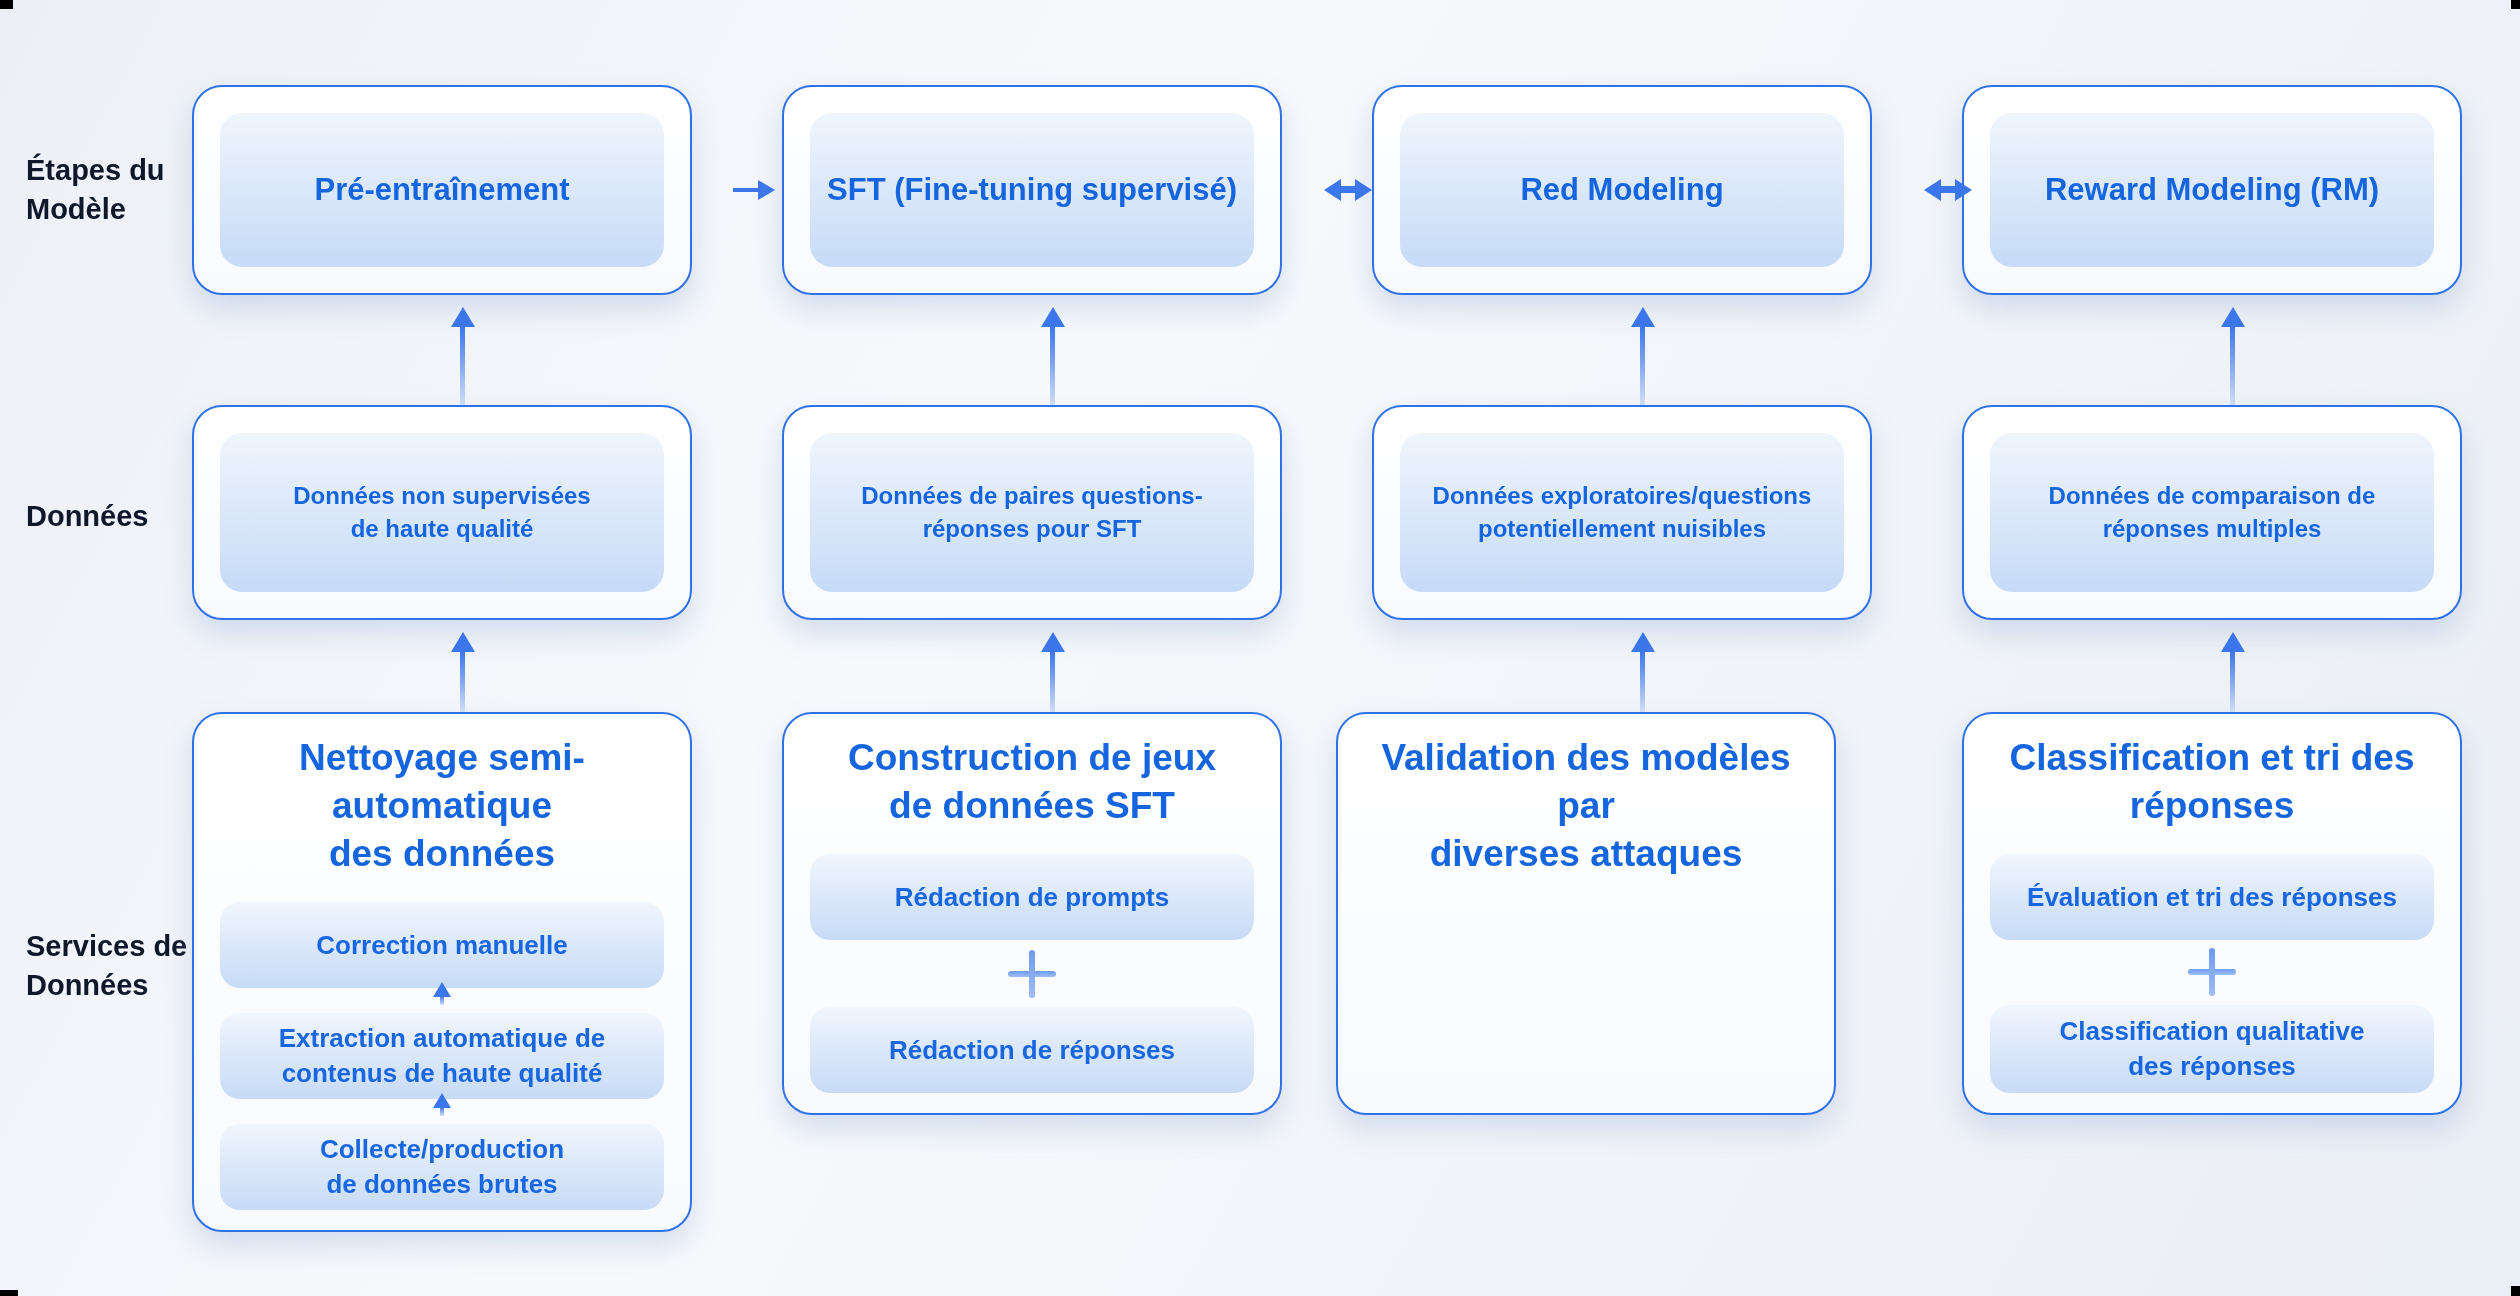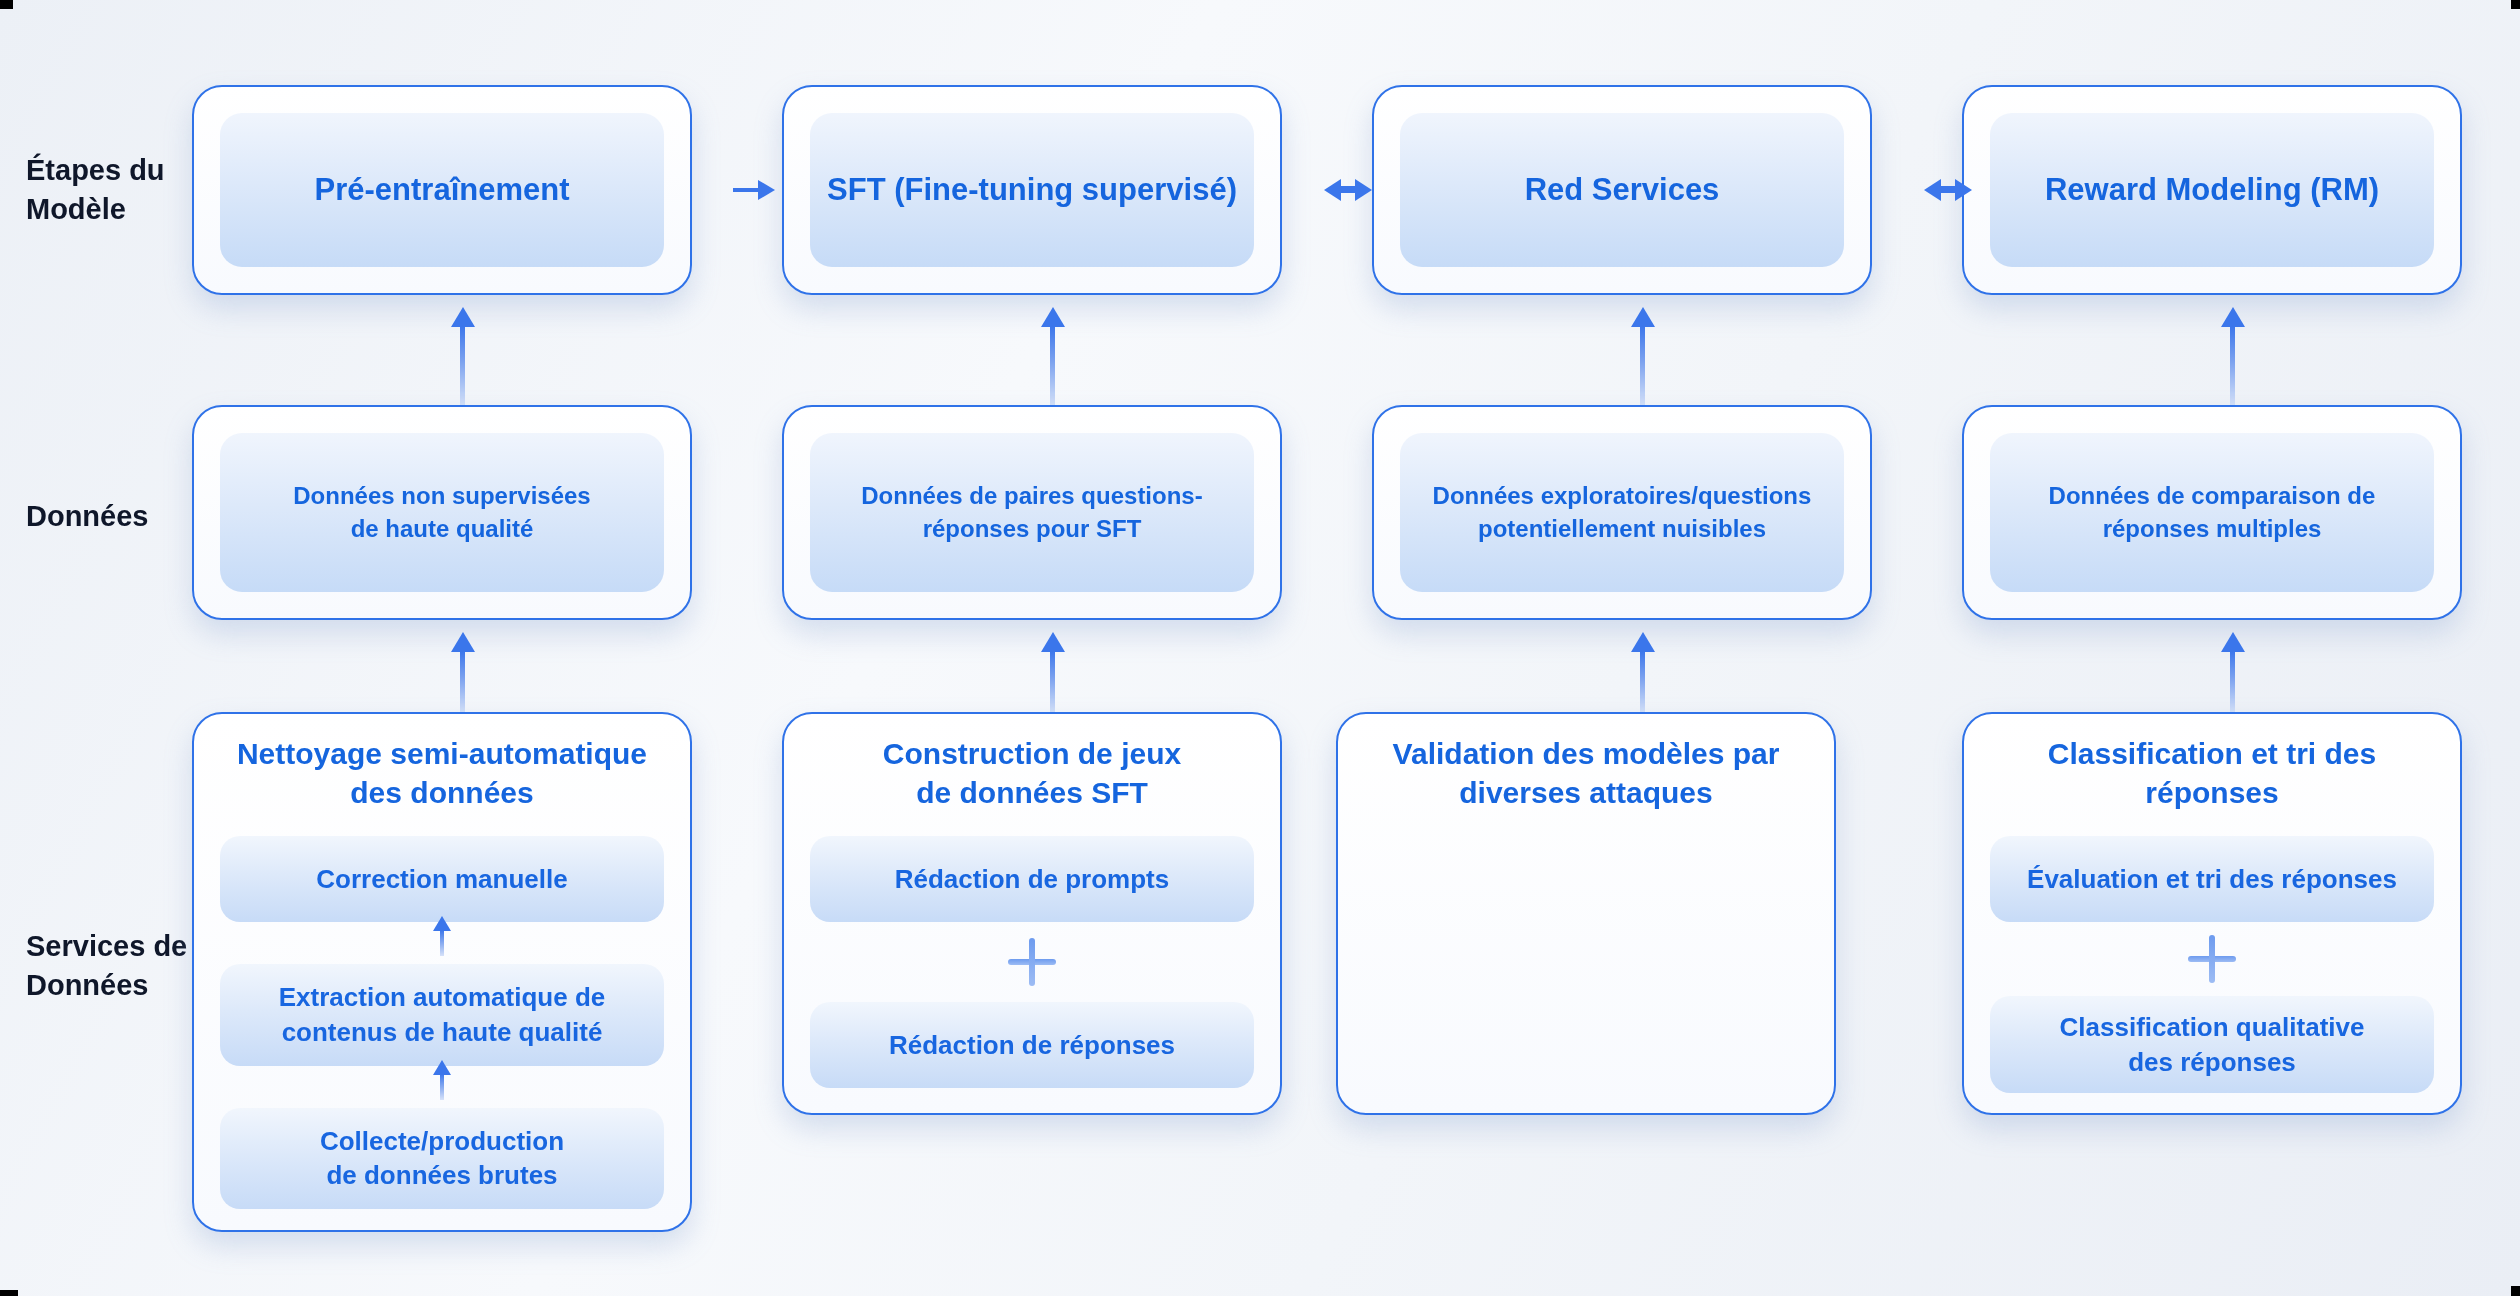--- a/index.html
+++ b/index.html
@@ -30,21 +30,21 @@
     border-radius:22px;
     background:linear-gradient(180deg,#f0f5fd 0%,#dde9fa 45%,#c6dbf7 100%);
     display:flex;align-items:center;justify-content:center;
     text-align:center;padding:0 8px;
   }
   .t1{color:#1565de;font-weight:700;font-size:31px;line-height:1.3;white-space:pre-line;}
   .t2{color:#1565de;font-weight:700;font-size:24px;line-height:1.35;white-space:pre-line;}
 
   .r3{display:flex;flex-direction:column;align-items:center;padding:20px 26px;}
   .box-title{
-    color:#1565de;font-weight:700;font-size:30px;line-height:1.3;
+    color:#1565de;font-weight:700;font-size:37px;line-height:1.3;
     text-align:center;white-space:pre-line;margin:0 0 24px 0;
   }
   .chip{
     width:100%;box-sizing:border-box;border-radius:20px;
     background:linear-gradient(180deg,#f1f6fd 0%,#dde9fa 45%,#c7dbf7 100%);
     color:#1866e0;font-weight:600;font-size:26px;line-height:1.34;
     display:flex;align-items:center;justify-content:center;text-align:center;
     white-space:pre-line;padding:16px 12px;min-height:86px;
   }
   .chip.tall{min-height:260px;font-size:27px;line-height:1.4;}
@@ -105,21 +105,21 @@
     <span class="t1">Pré-entraînement</span>
   </div>
 </div>
 <div class="box" style="left:782px;top:85px;height:210px;">
   <div class="inner">
     <span class="t1">SFT (Fine-tuning supervisé)</span>
   </div>
 </div>
 <div class="box" style="left:1372px;top:85px;height:210px;">
   <div class="inner">
-    <span class="t1">Red Services</span>
+    <span class="t1">Red Modeling</span>
   </div>
 </div>
 <div class="box" style="left:1962px;top:85px;height:210px;">
   <div class="inner">
     <span class="t1">Reward Modeling (RM)</span>
   </div>
 </div>
 
 <div class="harrow right" style="left:733px;top:188px;width:26px;"></div>
 <div class="dbl" style="left:1340px;top:186px;"></div>

